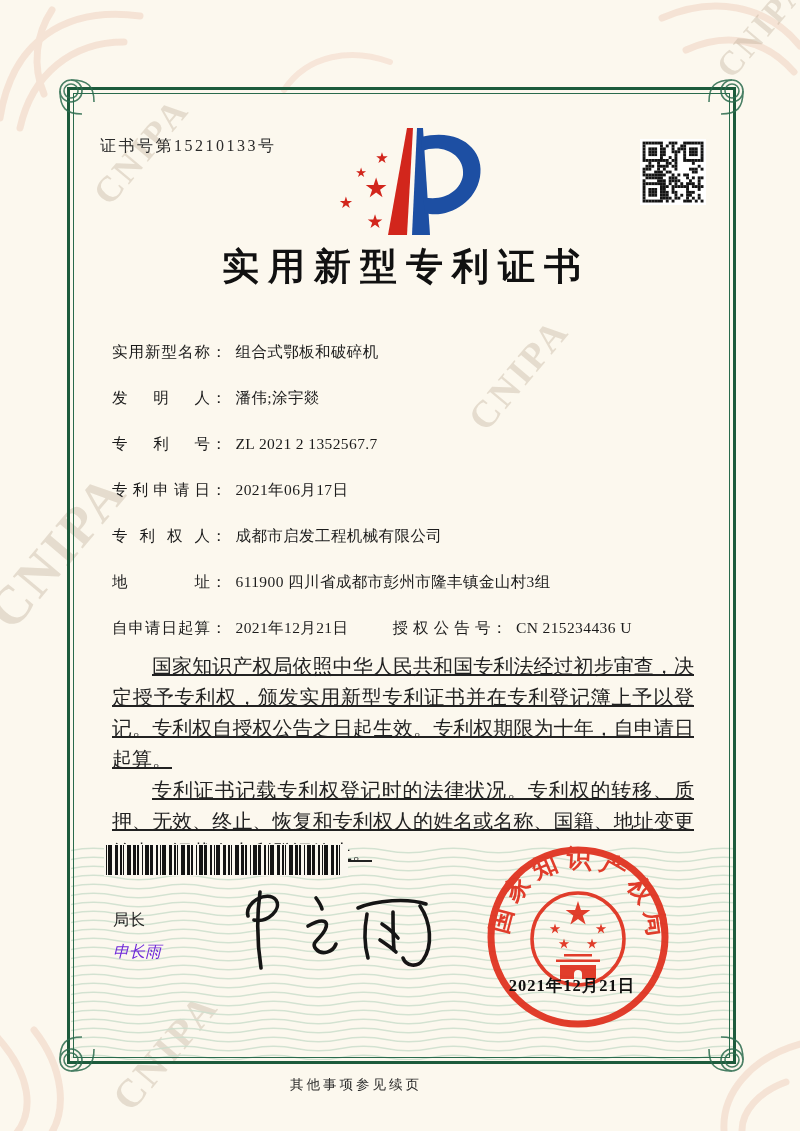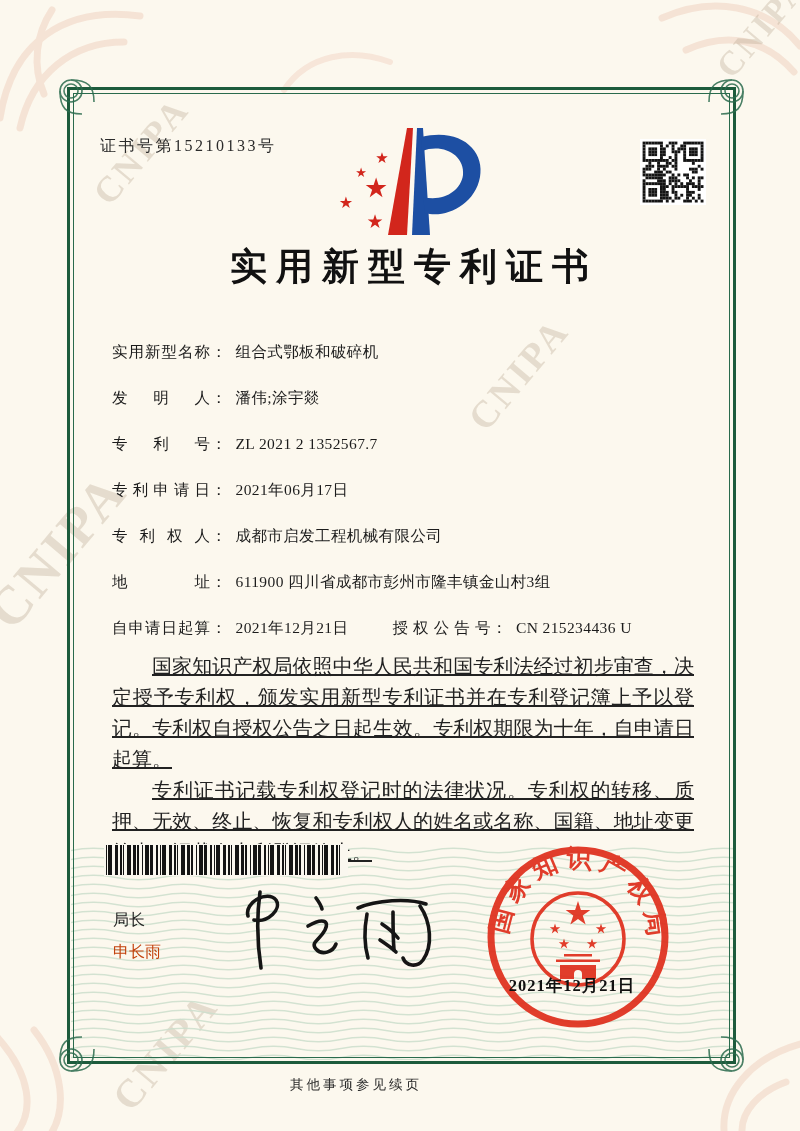--- a/index.html
+++ b/index.html
@@ -33,21 +33,21 @@
   .cert-no {
     position:absolute; left:100px; top:136px; font-size:16px;
     letter-spacing:2.5px; color:#2b2b2b;
   }
   .logo { position:absolute; left:333px; top:125px; }
   .qr  { position:absolute; left:640px; top:139px; }
 
   .title {
     position:absolute; left:67px; top:242px; width:669px;
     text-align:center; font-size:37px; font-weight:bold;
-    letter-spacing:9px; text-indent:9px; color:#111;margin-left:8px;
+    letter-spacing:9px; text-indent:9px; color:#111;
   }
 
   .fields { position:absolute; left:112px; top:339px; width:586px; }
   .row {
     display:flex; align-items:baseline; margin-bottom:20px;
     font-size:15.5px; line-height:26px; color:#1c1c1c;
   }
   .flabel {
     display:inline-block; width:98px; text-align:justify;
     text-align-last:justify;
@@ -64,21 +64,21 @@
 
   .waves { position:absolute; left:71px; top:846px; opacity:.85; }
 
   .barcode {
     position:absolute; left:104px; top:844px; width:244px; height:32px;
     background:#faf7ef; display:flex; align-items:stretch; padding:1px 2px;
   }
   .barcode .b { height:100%; }
 
   .sig-title { position:absolute; left:113px; top:910px; font-family:"Liberation Sans", sans-serif; font-size:16px; color:#222; }
-  .sig-name  { position:absolute; left:113px; top:942px; font-family:"Liberation Sans", sans-serif; font-size:16px; color:#c2410c; }
+  .sig-name  { position:absolute; left:113px; top:942px; font-family:"Liberation Sans", sans-serif; font-size:16px; color:#6d28d9;font-style:italic; }
   .signature { position:absolute; left:230px; top:878px; }
 
   .seal { position:absolute; left:483px; top:842px; opacity:.93; }
   .seal-date {
     position:absolute; left:497px; top:975px; width:150px; text-align:center;
     font-size:16.5px; color:#101010; letter-spacing:1px; font-weight:bold;
   }
 
   .page-info {
     position:absolute; left:67px; top:1032px; width:669px;

